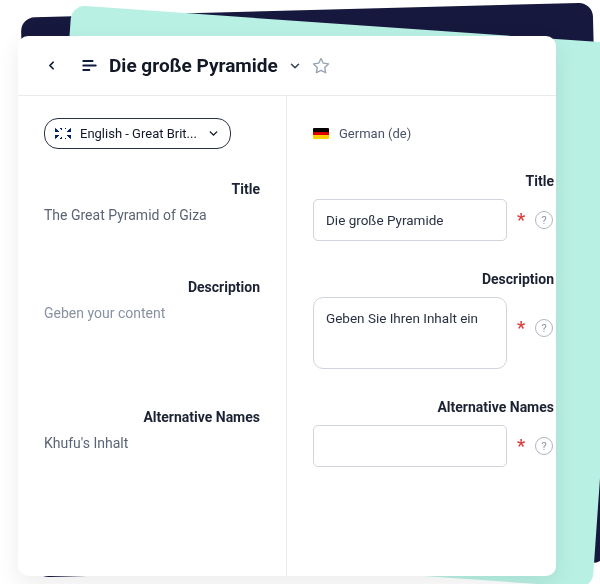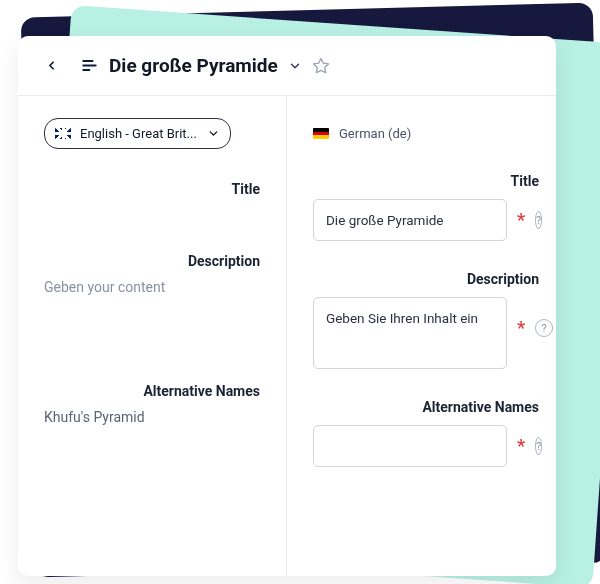--- a/index.html
+++ b/index.html
@@ -14,21 +14,21 @@
     .back-btn { width: 22px; height: 22px; display:flex; align-items:center; justify-content:center; cursor:pointer; color:#0f1b3d; }
     .breadcrumb-icon { color:#0f1b3d; }
     .title-wrap { display:flex; align-items:center; gap:10px; }
     .page-title { font-size: 19px; font-weight: 700; color:#121826; }
     .chev { color:#3a4257; cursor:pointer; display:flex; align-items:center; }
     .star { color:#98a2b3; cursor:pointer; display:flex; align-items:center; }
 
     .body { display:flex; flex:1; }
     .col { padding: 22px 26px; }
     .col-left { width: 50%; border-right: 1px solid #e8eaee; }
-    .col-right { width: 50%; padding-right: 17px; }
+    .col-right { width: 50%; padding-right: 2px; }
 
     .lang-select { display:inline-flex; align-items:center; gap:10px; border:1.5px solid #2b3248; border-radius:14px; padding:7px 10px; font-size:13px; color:#111827; cursor:pointer; min-width: 178px; justify-content: space-between; text-align: right; }
     .lang-select .left { display:flex; align-items:center; gap:9px; }
     .lang-chev { color:#111827; }
 
     .flag { width:16px; height:11px; display:inline-block; border-radius:1px; }
     .flag-uk { background: linear-gradient(#012169,#012169); position:relative; overflow:hidden; }
     .flag-uk::before { content:""; position:absolute; inset:0; background:
       linear-gradient(45deg, transparent 42%, #fff 42%, #fff 58%, transparent 58%),
       linear-gradient(-45deg, transparent 42%, #fff 42%, #fff 58%, transparent 58%),
@@ -43,21 +43,21 @@
 
     .field-block { margin-top: 32px; }
     .field-label { font-size:14px; font-weight:700; color:#1b2233; margin-bottom:10px;text-align:right; }
     .field-text { font-size:14px; color:#5b6474; }
     .field-placeholder { font-size:14px; color:#8892a3; }
 
     .block-60 { margin-top: 56px; }
 
     .input-row { display:flex; align-items:center; gap:10px; }
     .input { flex:0 0 194px; width:194px; border:1px solid #cfd4dd; border-radius:5px; padding:12px 12px; font-size:13.5px; color:#2a3142; background:#fff; }
-    .textarea { flex:0 0 194px; width:194px; border:1px solid #cfd4dd; border-radius:5px; padding:12px 12px; font-size:13.5px; color:#2a3142; min-height: 72px; resize:none; background:#fff; }
+    .textarea { flex:0 0 194px; width:194px; border:1px solid #cfd4dd; border-radius:10px; padding:12px 12px; font-size:13.5px; color:#2a3142; min-height: 72px; resize:none; background:#fff; }
     .req { color:#e03b3b; font-size:18px; font-weight:600; line-height:1; }
     .help { width:18px; height:18px; border:1.5px solid #aeb5c2; border-radius:50%; display:flex; align-items:center; justify-content:center; font-size:11px; color:#8c93a3; cursor:pointer; }
 
     .col-right .field-block { margin-top: 26px; }
     .col-right .field-block + .field-block { margin-top: 30px; }
   </style>
 </head>
 <body>
 
 <div class="bg-layer-1"></div>
@@ -99,30 +99,31 @@
           <span class="flag flag-uk"></span>
           <span>English - Great Brit...</span>
         </span>
         <svg class="lang-chev" width="13" height="13" viewBox="0 0 24 24" fill="none" stroke="currentColor" stroke-width="2.6" stroke-linecap="round" stroke-linejoin="round">
             <polyline points="6 9 12 15 18 9"></polyline>
           </svg>
       </div>
 
       <div class="field-block">
         <div class="field-label">Title</div>
+        <div class="field-text">The Great Pyramid of Giza</div>
       </div>
 
       <div class="field-block block-60">
         <div class="field-label">Description</div>
         <div class="field-placeholder">Geben your content</div>
       </div>
 
       <div class="field-block" style="margin-top:88px">
         <div class="field-label">Alternative Names</div>
-        <div class="field-text">Khufu's Pyramid</div>
+        <div class="field-text">Khufu's Inhalt</div>
       </div>
     </div>
 
     <div class="col col-right">
       <div class="lang-static">
         <span class="flag flag-de"></span>
         <span>German (de)</span>
       </div>
 
       <div class="field-block">

